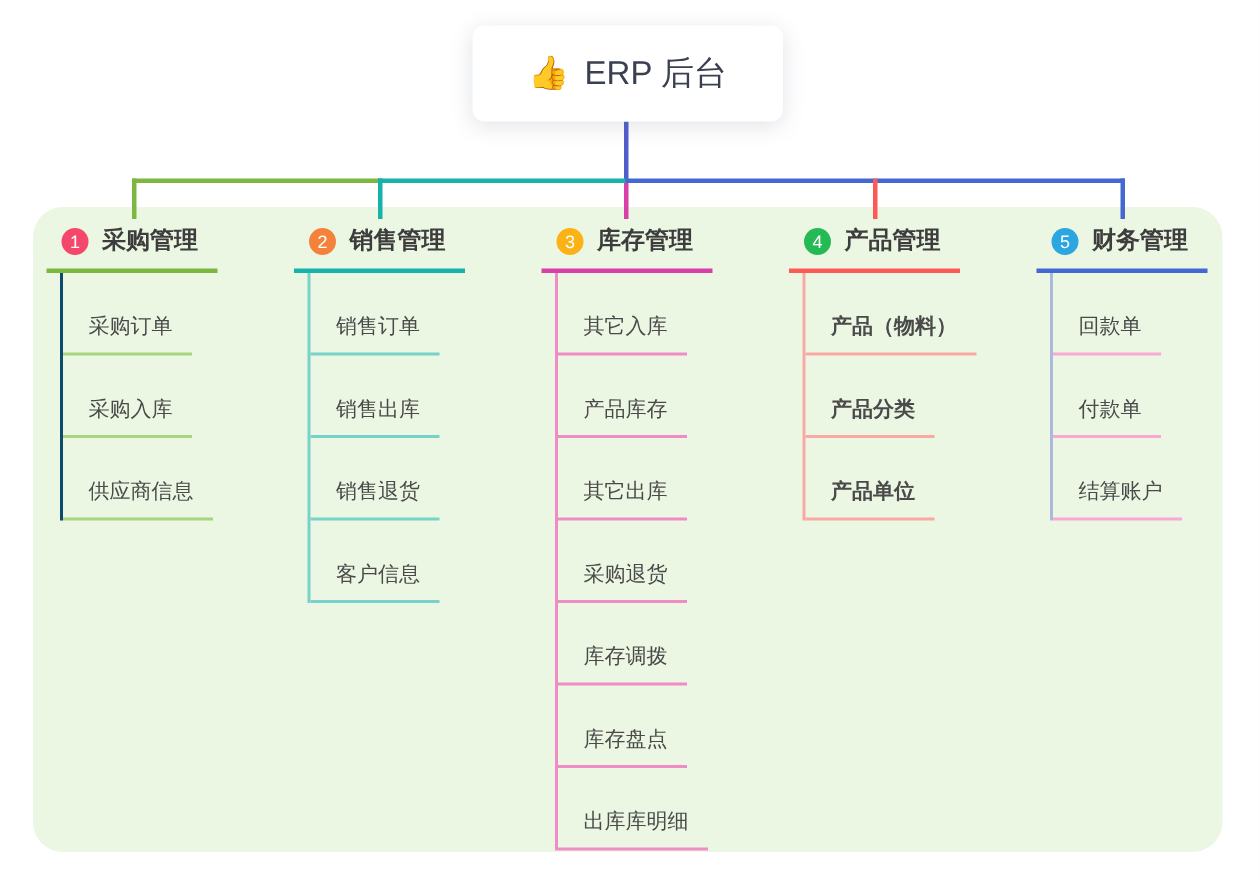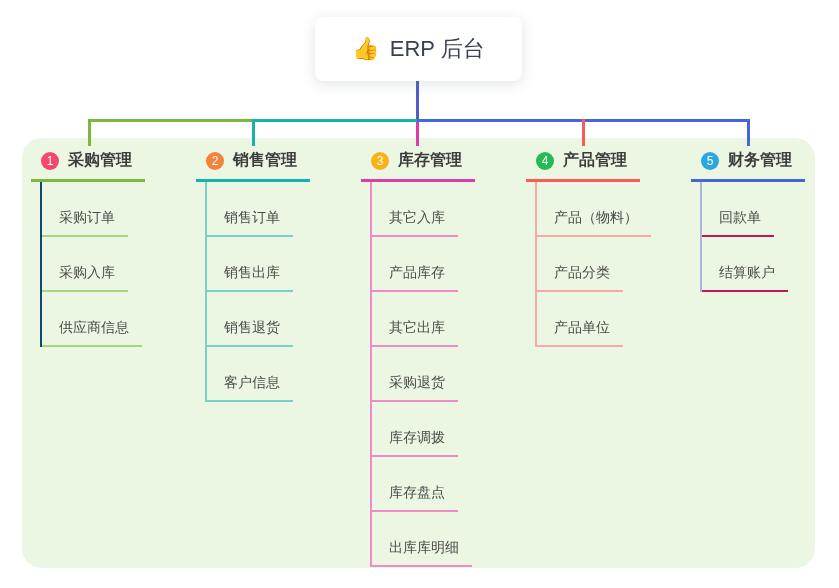--- a/index.html
+++ b/index.html
@@ -55,33 +55,33 @@
   .c3 .badge{background:#fbb216;}
   .c4 .badge{background:#26ba55;}
   .c5 .badge{background:#2ba6e0;}
   .branch-label{font-size:16px;font-weight:600;color:#3d3d3d;white-space:nowrap;}
   .children{
     margin:0 0 0 9px;padding:0;list-style:none;width:-moz-fit-content;width:fit-content;
   }
   .c1 .children{border-left:2px solid #0c4a6e;text-align:right;}
   .c2 .children{border-left:2px solid #79d2c9;}
   .c3 .children{border-left:2px solid #ef8cc6;}
-  .c4 .children{border-left:2px solid #f9a9a4;}
+  .c4 .children{border-left:2px solid #f9a9a4;font-weight:bold;}
   .c5 .children{border-left:2px solid #a9badd;}
   .child{
     box-sizing:border-box;height:55px;width:-moz-fit-content;width:fit-content;
     display:flex;align-items:flex-end;
     padding:0 13px 8px 17px;
     font-size:14px;color:#4a4a4a;white-space:nowrap;cursor:pointer;
   }
   .c1 .child{border-bottom:2px solid #a6d67e;}
   .c2 .child{border-bottom:2px solid #79d2c9;}
   .c3 .child{border-bottom:2px solid #ef8cc6;}
   .c4 .child{border-bottom:2px solid #f9a9a4;}
-  .c5 .child{border-bottom:2px solid #be185d;text-align:center;}
+  .c5 .child{border-bottom:2px solid #f9a8d4;text-align:center;}
 </style>
 </head>
 <body>
 
 <div class="canvas">
 
   <div class="panel"></div>
 
   <div class="edge e-root"></div>
   <div class="edge e-h-green"></div>
@@ -151,17 +151,18 @@
     </ul>
   </div>
 
   <div class="col c5">
     <div class="branch-header">
       <span class="badge">5</span>
       <span class="branch-label">财务管理</span>
     </div>
     <ul class="children">
       <li class="child">回款单</li>
+      <li class="child">付款单</li>
       <li class="child">结算账户</li>
     </ul>
   </div>
 
 </div>
 
 </body></html>

